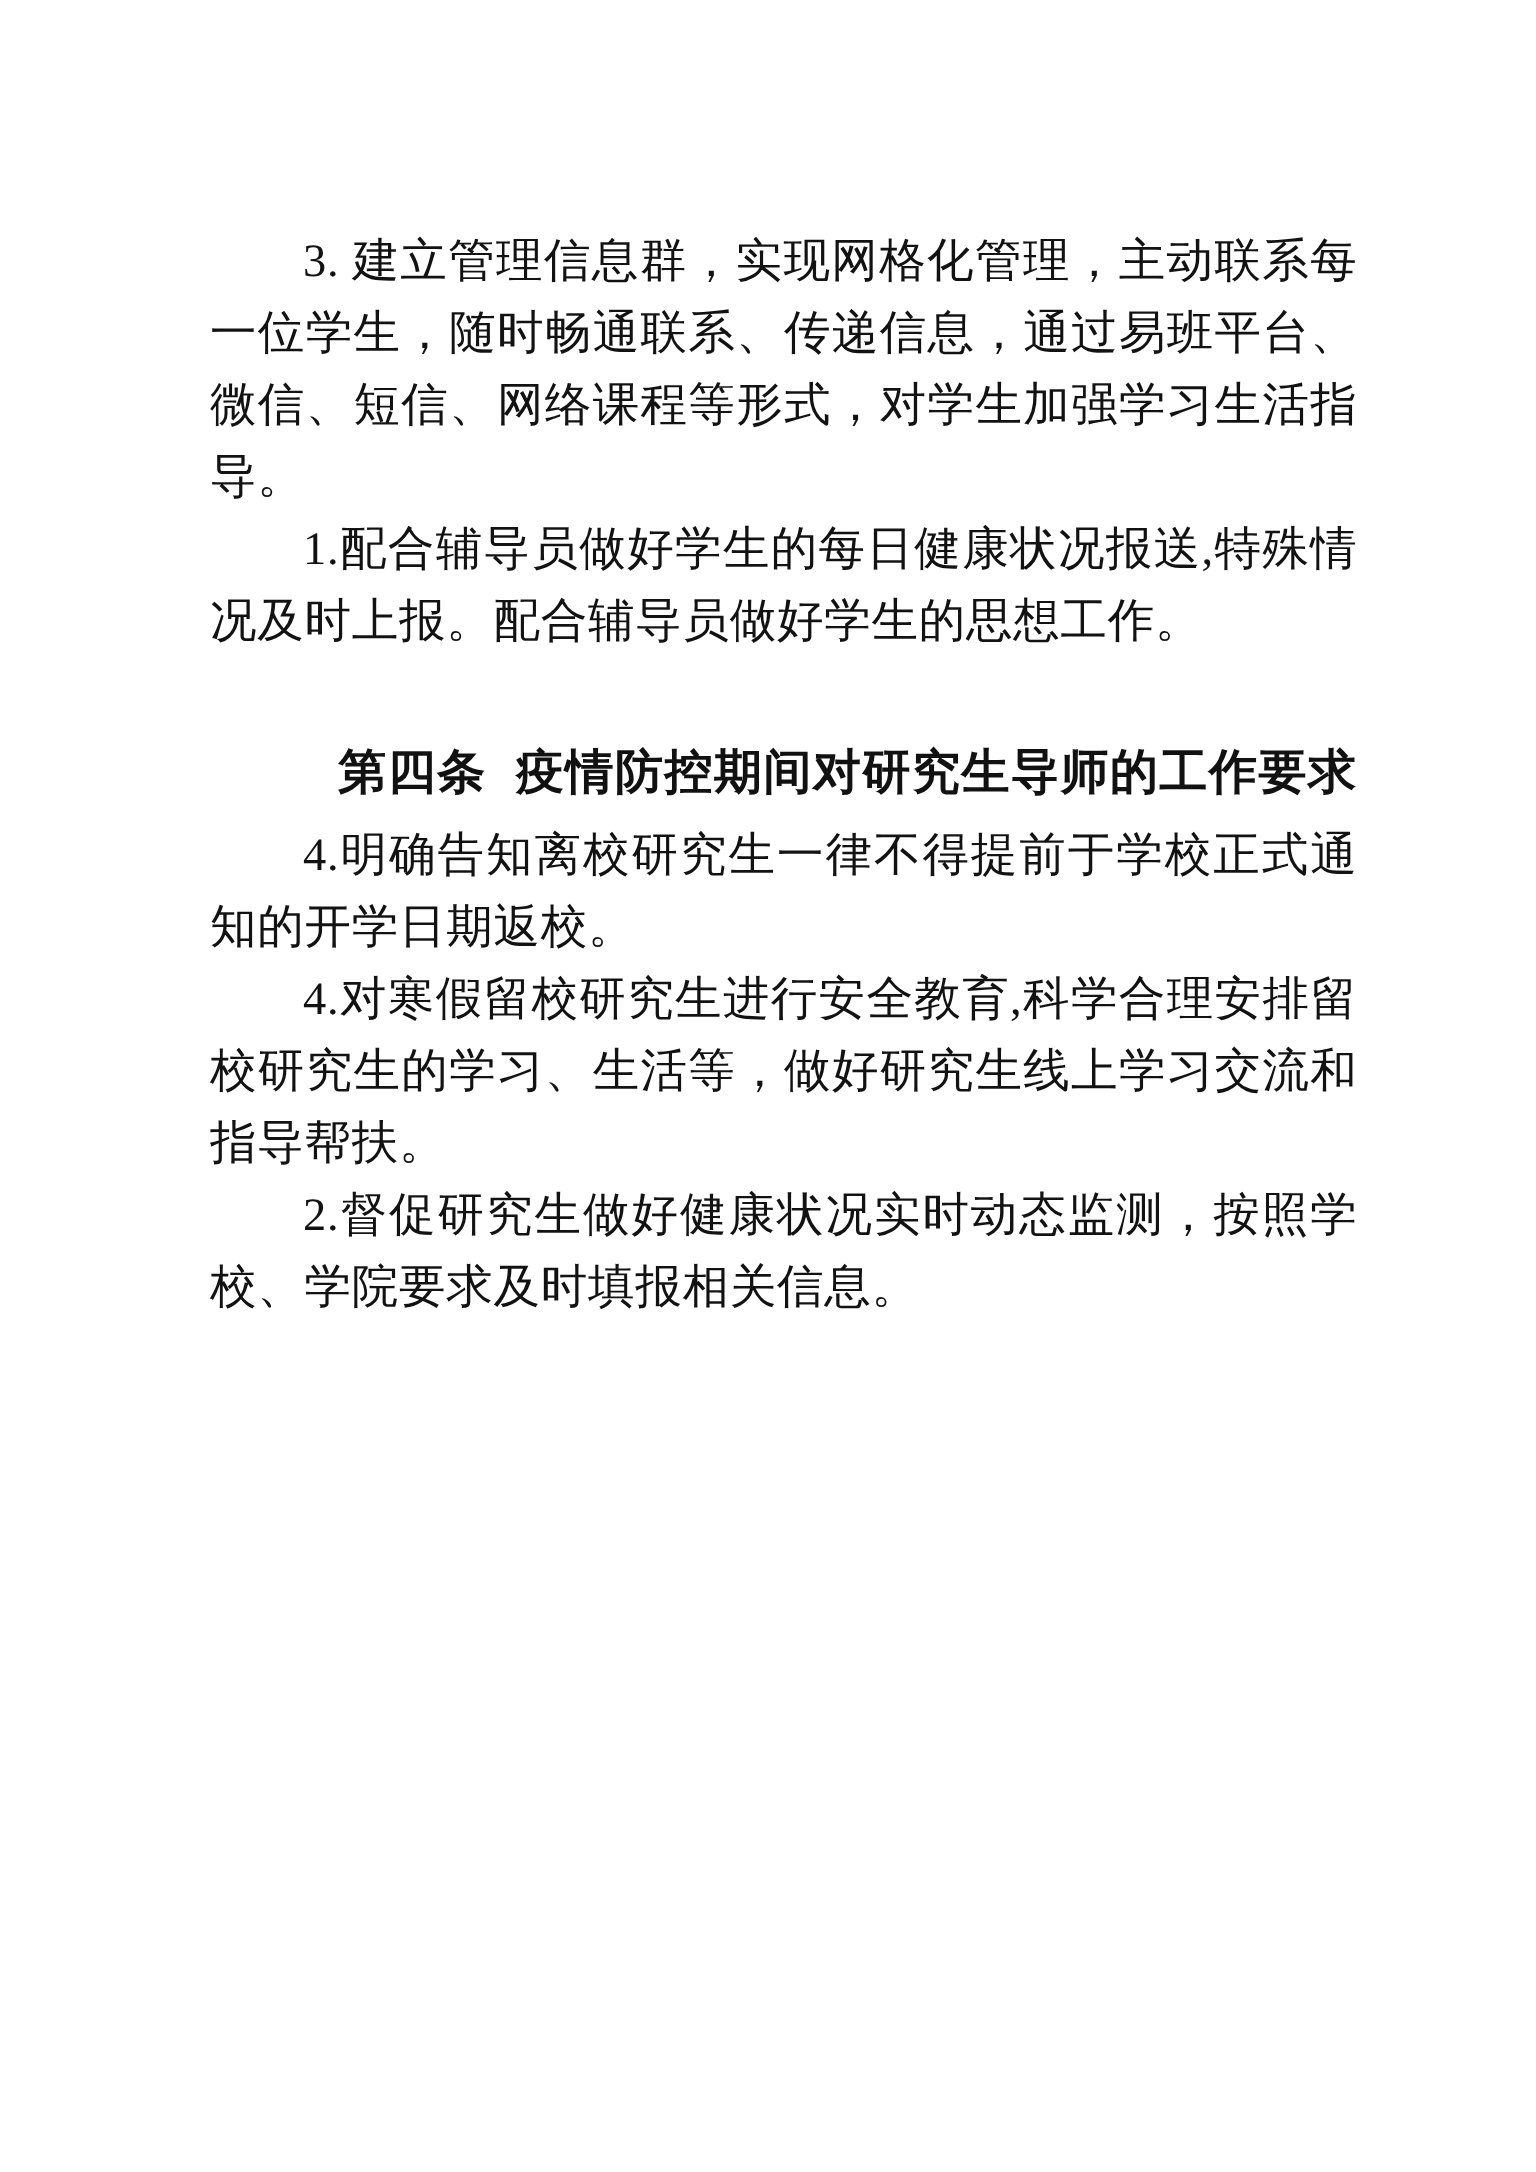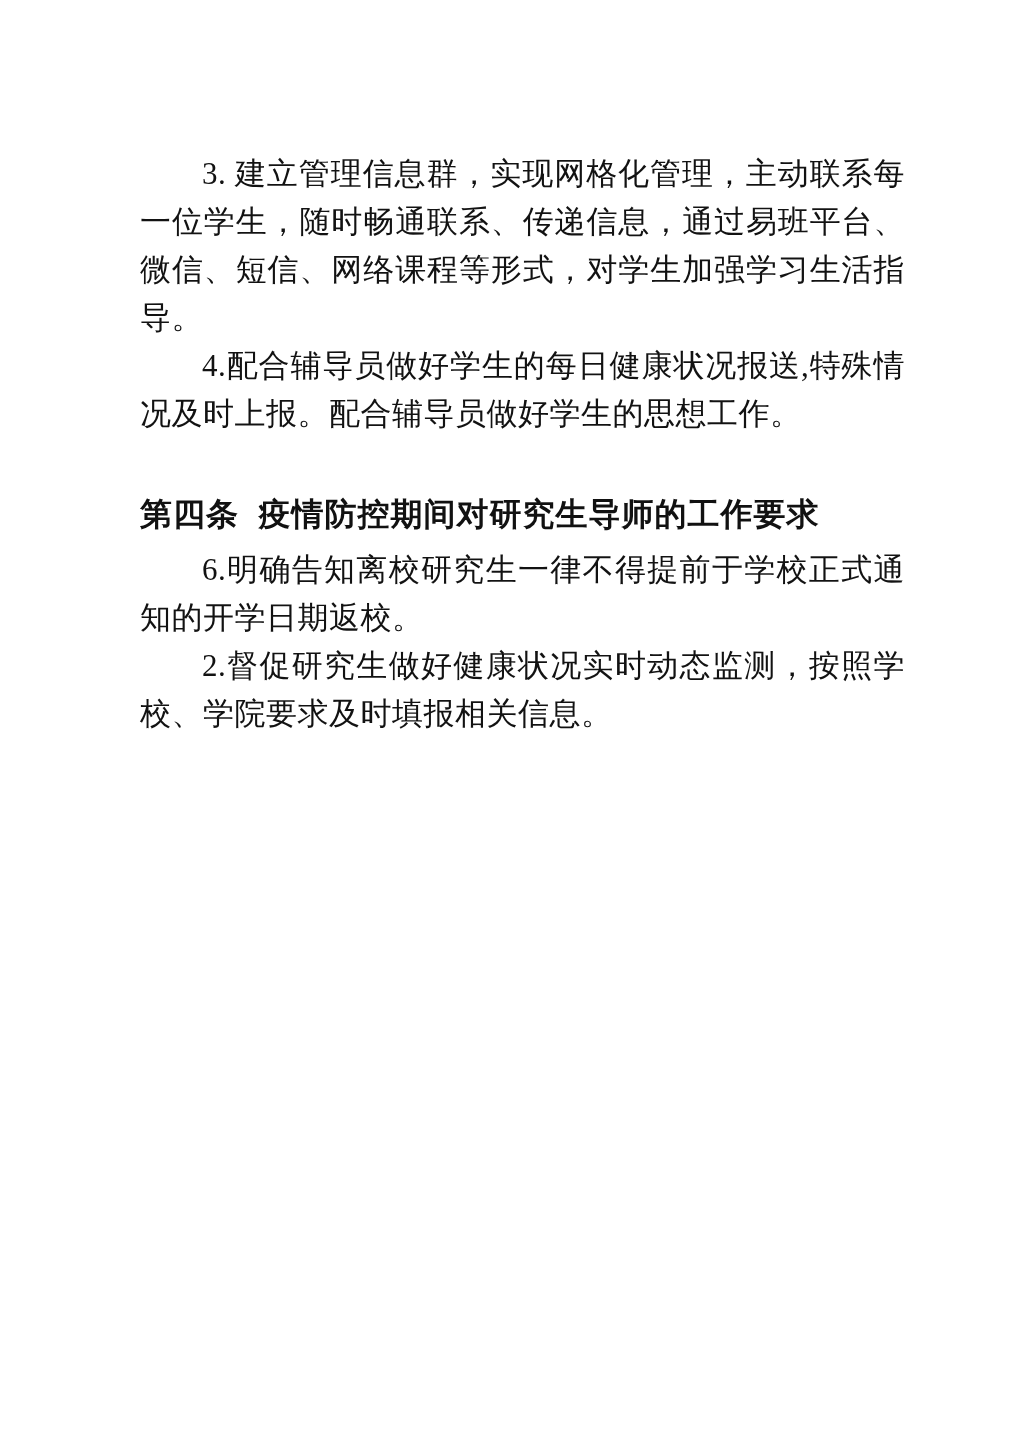--- a/index.html
+++ b/index.html
@@ -28,31 +28,32 @@
     text-indent: 2em;
     letter-spacing: 0.5px;
     color: #121212;
   }
   .heading {
     margin: 52px 0 8px 0;
     font-family: "Liberation Sans", "DejaVu Sans", sans-serif;
     font-size: 32px;
     line-height: 48px;
     font-weight: bold;
-    text-align: left;
+    text-align: right;
     word-spacing: 0.3em;
     letter-spacing: 1px;
     color: #111111;
   }
 </style>
 </head>
 <body>
 
 <div class="page">
   <p class="para">3. 建立管理信息群，实现网格化管理，主动联系每一位学生，随时畅通联系、传递信息，通过易班平台、微信、短信、网络课程等形式，对学生加强学习生活指导。</p>
-  <p class="para">4.配合辅导员做好学生的每日健康状况报送,特殊情况及时上报。配合辅导员做好学生的思想工作。</p>
+  <p class="para">1.配合辅导员做好学生的每日健康状况报送,特殊情况及时上报。配合辅导员做好学生的思想工作。</p>
 
   <h2 class="heading">第四条 疫情防控期间对研究生导师的工作要求</h2>
 
-  <p class="para">6.明确告知离校研究生一律不得提前于学校正式通知的开学日期返校。</p>
+  <p class="para">4.明确告知离校研究生一律不得提前于学校正式通知的开学日期返校。</p>
+  <p class="para">4.对寒假留校研究生进行安全教育,科学合理安排留校研究生的学习、生活等，做好研究生线上学习交流和指导帮扶。</p>
   <p class="para">2.督促研究生做好健康状况实时动态监测，按照学校、学院要求及时填报相关信息。</p>
 
 </div>
 
 </body></html>

